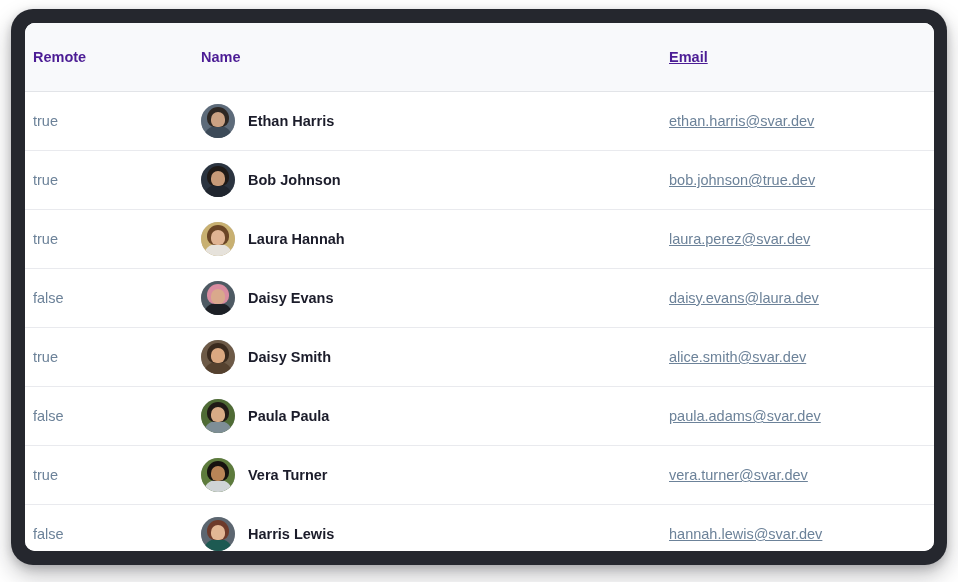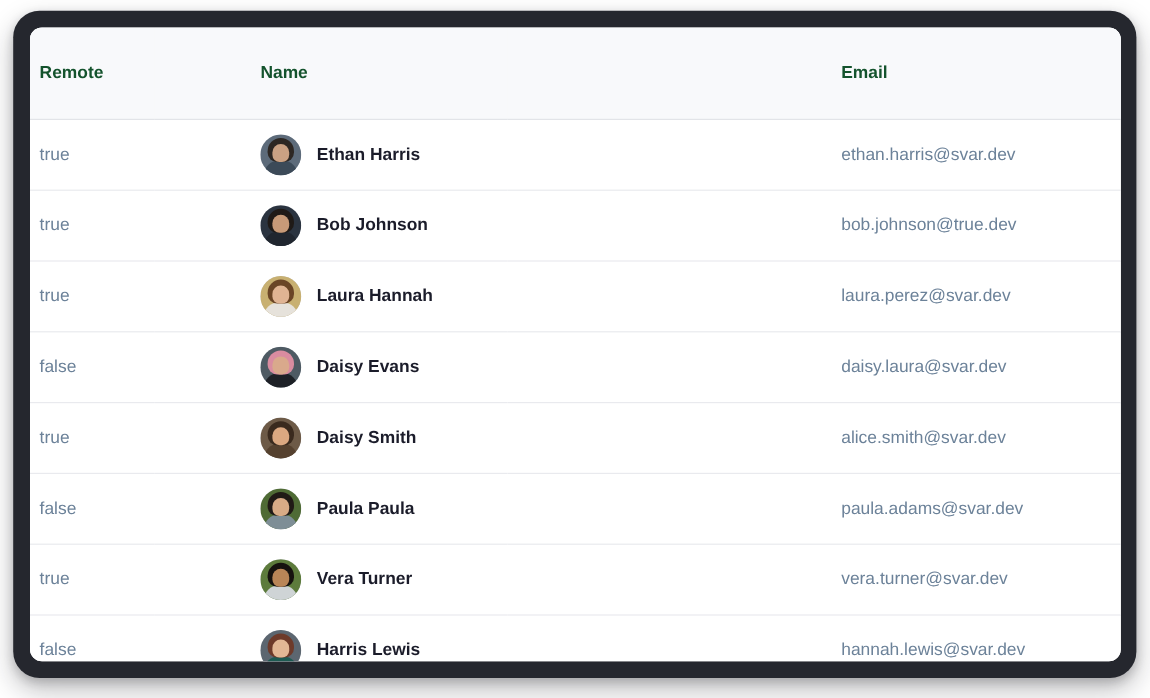--- a/index.html
+++ b/index.html
@@ -48,23 +48,23 @@
   }
 
   
   thead tr {
     background: #f8f9fb;
   }
   thead th {
     text-align: left;
     font-size: 14.5px;
     font-weight: bold;
-    color: #14532d;
-    padding: 16px;
-    height: 44px;
+    color: #4c1d95;
+    padding: 0;
+    height: 68px;
     vertical-align: middle;
     border-bottom: 1px solid #e2e4e8;
     background: #f8f9fb;
     white-space: nowrap;
   }
 
   
   tbody tr {
     border-bottom: 1px solid #e9eaee;
     background: #ffffff;
@@ -74,21 +74,21 @@
     padding: 0;
     vertical-align: middle;
     font-size: 14.5px;
     color: #6c8299;
     white-space: nowrap;
   }
 
   
   .c-remote   { width: 80px;  padding-left: 8px !important; }
   .c-name     { width: 190px; padding-left: 88px !important; }
-  .c-email    { width: 188px; padding-left: 278px !important; }
+  .c-email    { width: 188px; padding-left: 278px !important; text-decoration: underline; }
   .c-position { width: 151px; padding-left: 466px !important; }
 
   
   .person {
     display: flex;
     align-items: center;
     gap: 13px;
   }
   .avatar {
     width: 34px;
@@ -208,21 +208,21 @@
               <div class="person">
                 <span class="avatar">
                   <span class="sky" style="background: rgb(78, 90, 99);"></span>
                   <span class="body" style="background: rgb(29, 32, 38);"></span>
                   <span class="hair" style="background: rgb(217, 140, 160);"></span>
                   <span class="face" style="background: rgb(217, 169, 140);"></span>
                 </span>
                 <span class="pname">Daisy Evans</span>
               </div>
             </td>
-            <td class="c-email">daisy.laura@svar.dev</td>
+            <td class="c-email">daisy.evans@laura.dev</td>
             <td class="c-position">1</td>
           </tr>
           <tr>
             <td class="c-remote">true</td>
             <td class="c-name">
               <div class="person">
                 <span class="avatar">
                   <span class="sky" style="background: rgb(109, 90, 71);"></span>
                   <span class="body" style="background: rgb(85, 65, 47);"></span>
                   <span class="hair" style="background: rgb(58, 42, 30);"></span>

